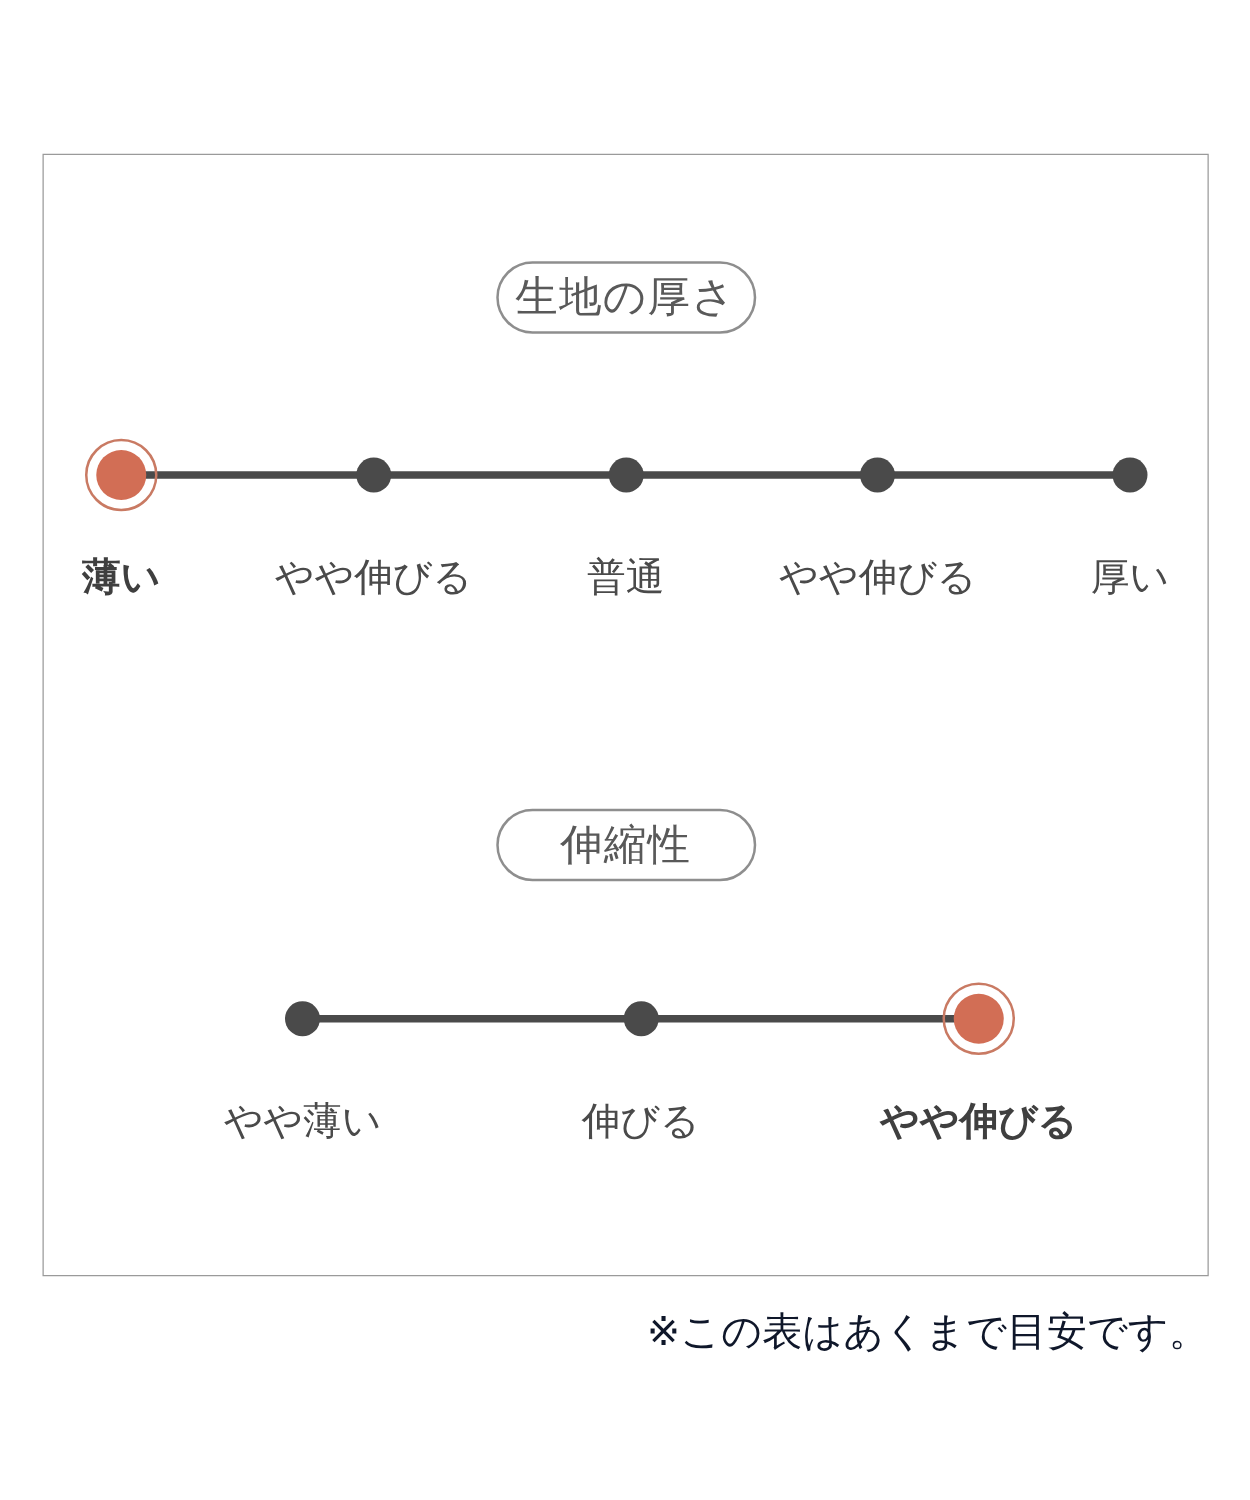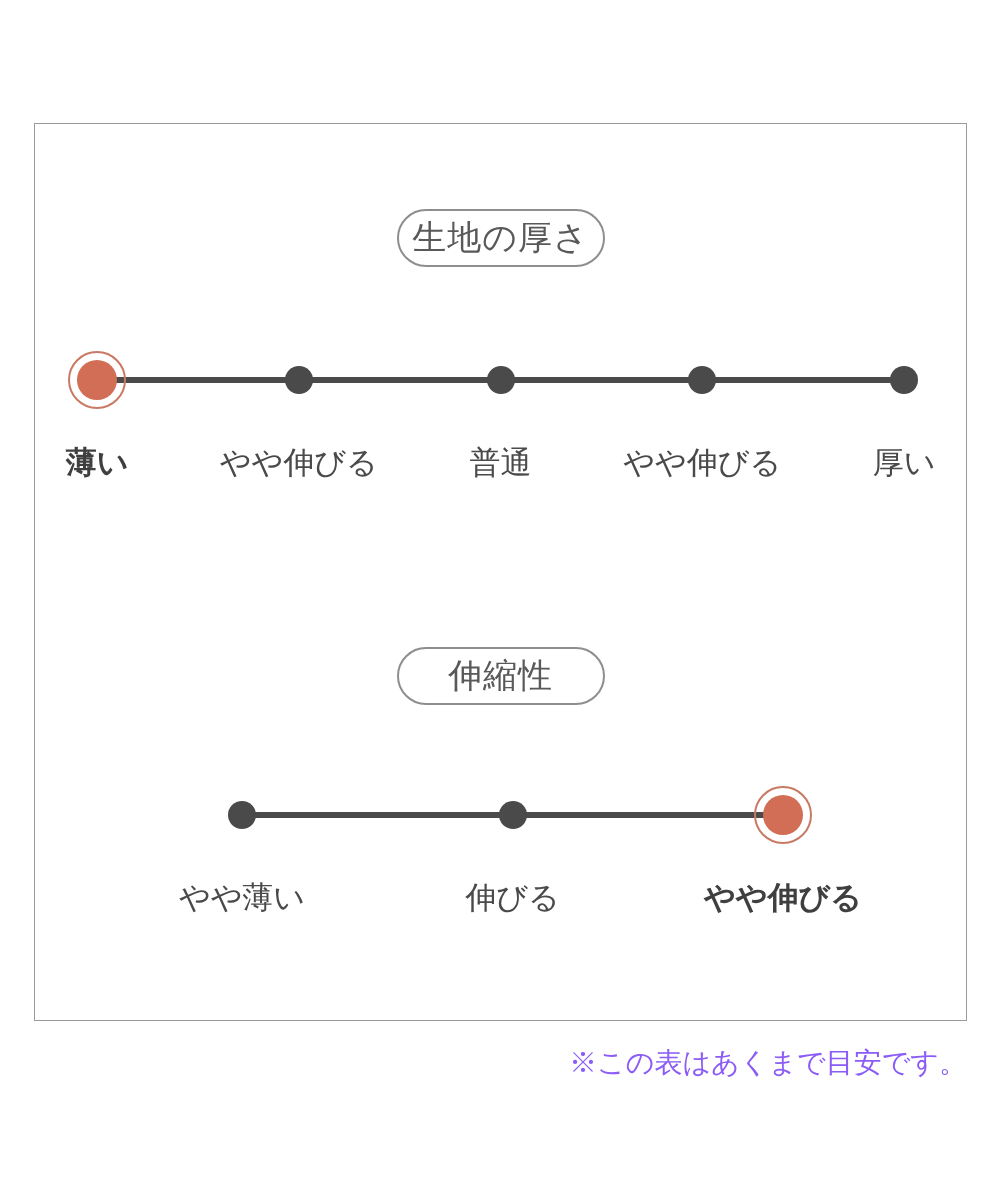--- a/index.html
+++ b/index.html
@@ -87,26 +87,25 @@
     font-weight:500;
   }
   .scale-label.selected{
     font-weight:700;
     color:#3f3f3f;
   }
   .note{
     position:absolute;
     top:1042px;
     right:33px;
-    font-size:28px;
+    font-size:32px;
     line-height:46px;
-    color:#8b5cf6;
+    color:#0f172a;
     font-weight:500;
     white-space:nowrap;
-    font-family:Liberation Mono, monospace;
   }
 </style>
 </head>
 <body>
 
 <div class="box">
 
   <div class="pill pill-thickness">
     <span>生地の厚さ</span>
   </div>

